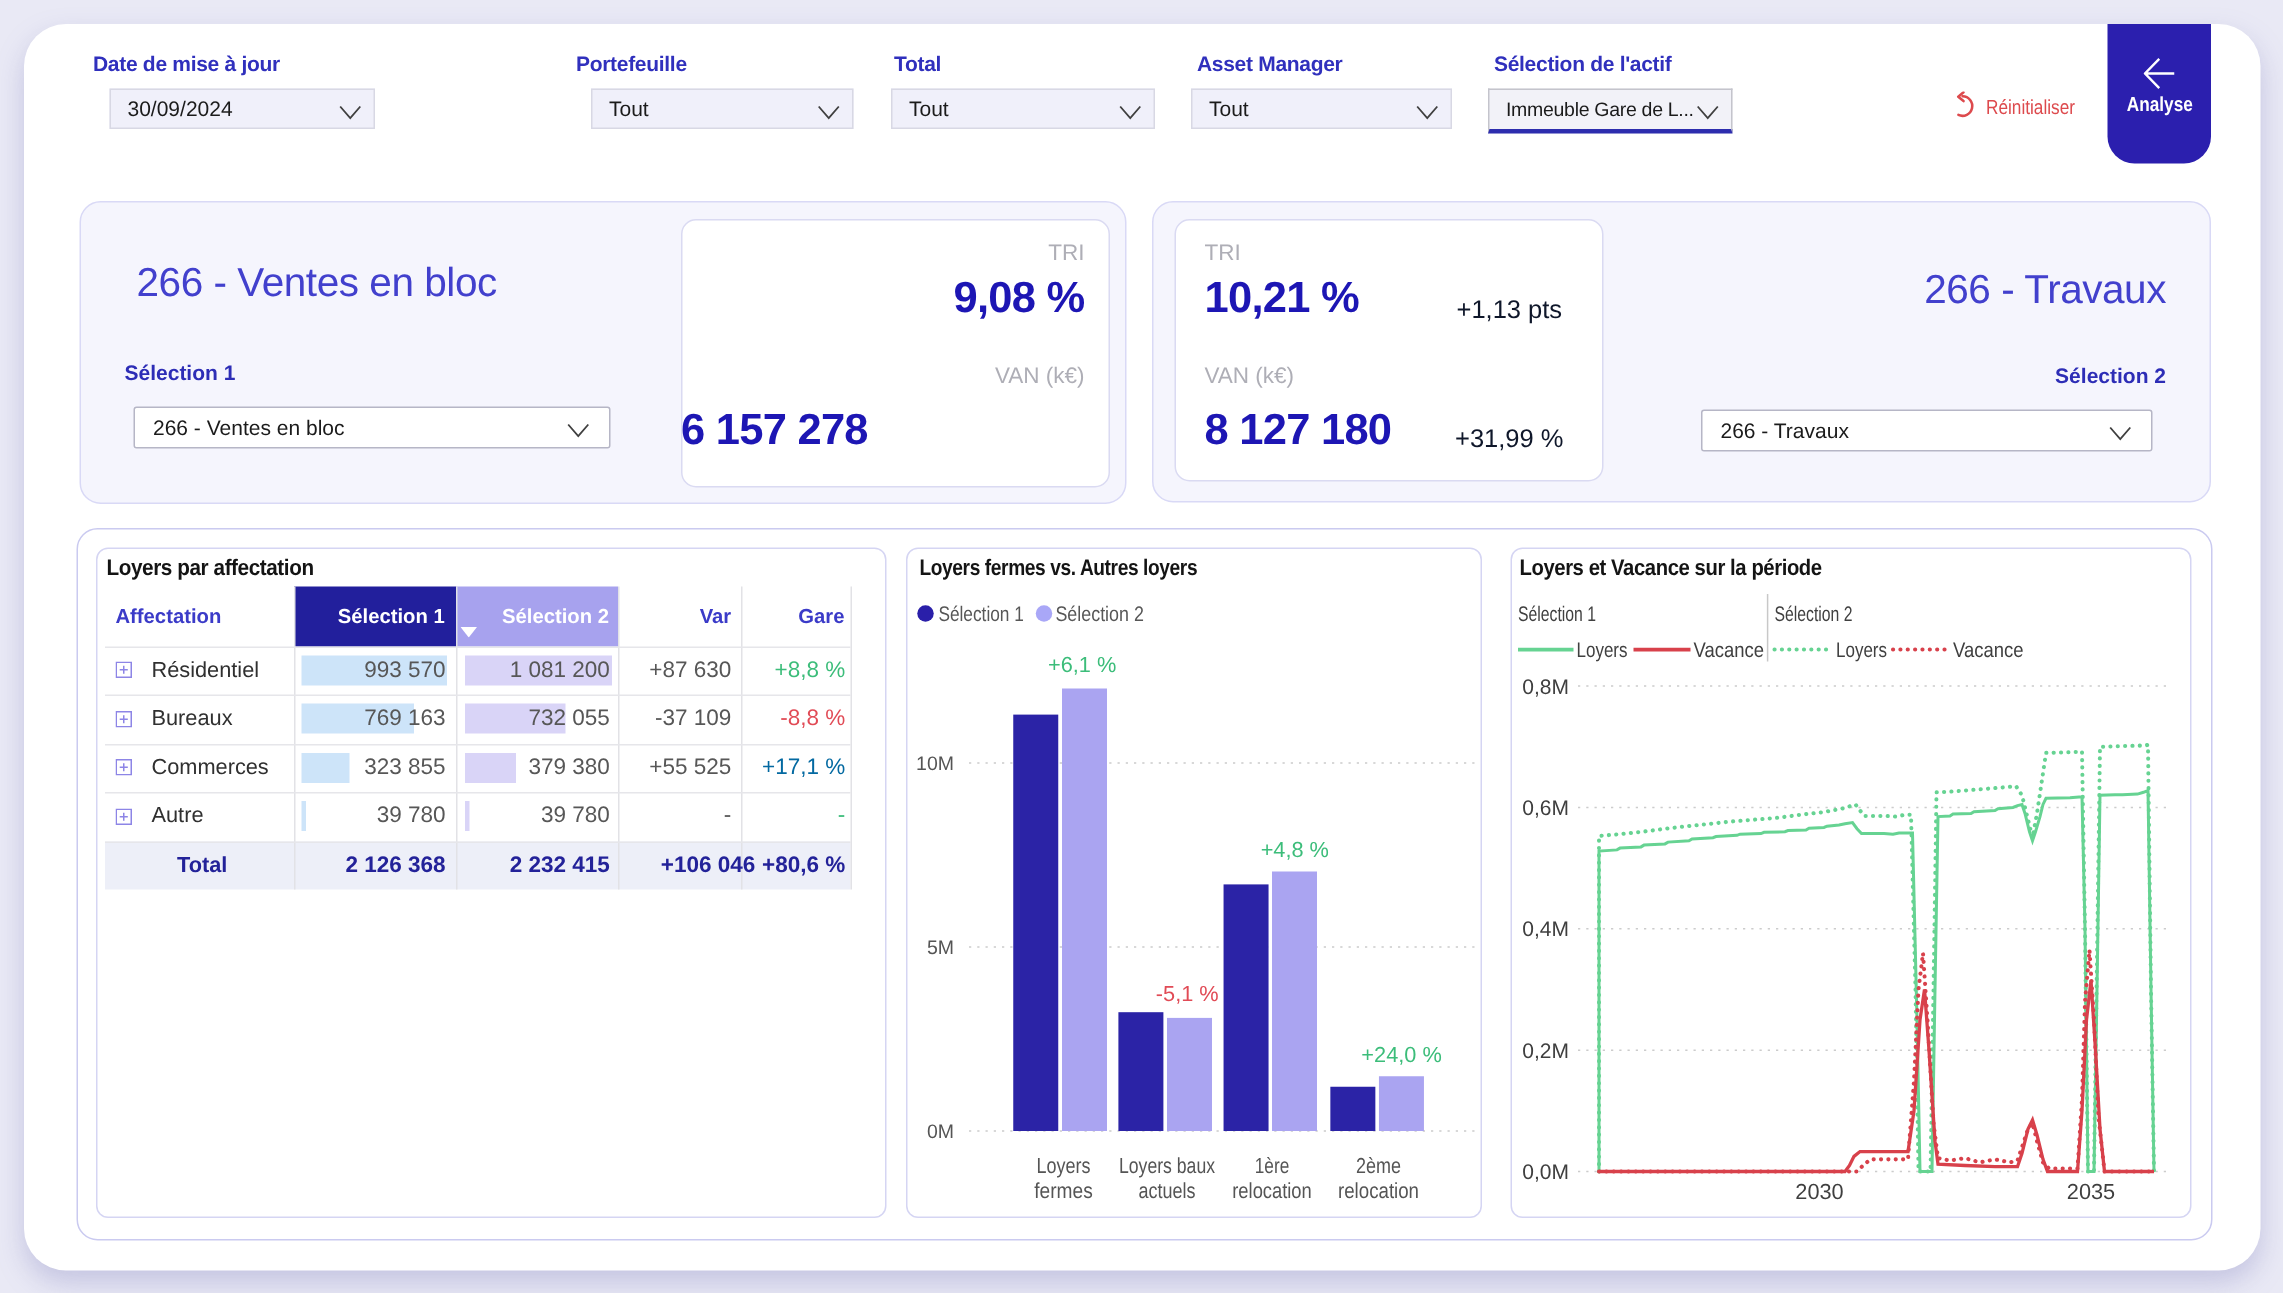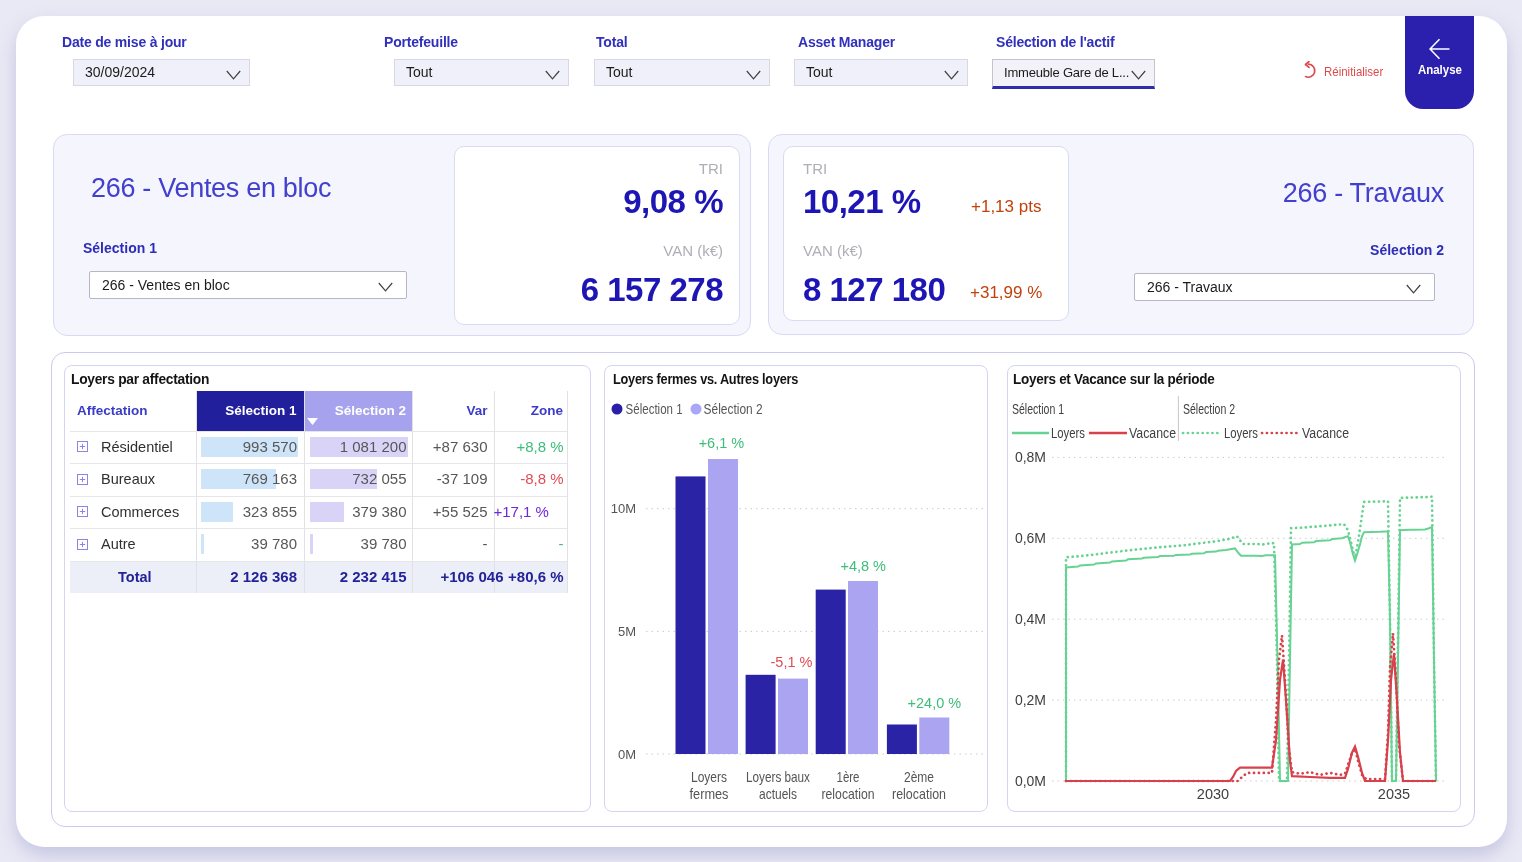--- a/index.html
+++ b/index.html
@@ -5,22 +5,22 @@
 html,body { width:1522px; height:862px; }
 body { font-family:"Liberation Sans", sans-serif; background:#e9e9f5; position:relative; overflow:hidden; }
 .abs { position:absolute; }
 .card { position:absolute; left:16px; top:16px; width:1491px; height:831px; background:#ffffff; border-radius:28px; box-shadow:0 8px 18px rgba(130,130,190,0.35); }
 .flabel { position:absolute; font-size:14px; font-weight:bold; color:#3030bd; letter-spacing:-0.2px; }
 .dd { position:absolute; height:27px; background:#f0f0fa; border:1px solid #d8d8e4; font-size:14px; color:#1b1b1b; line-height:25px; padding-left:11px; white-space:nowrap; }
 .chev { position:absolute; right:8px; top:10px; } .chev2 { position:absolute; right:13px; top:10px; }
 .sumcard { position:absolute; background:#f5f5fd; border:1px solid #d9d9f6; border-radius:14px; }
 .kpibox { position:absolute; background:#ffffff; border:1px solid #dadaf2; border-radius:10px; }
 .kpilab { position:absolute; font-size:15px; color:#aeaeb6; }
-.kpival { position:absolute; font-size:33px; font-weight:bold; color:#1d16b4; letter-spacing:-0.5px; white-space:nowrap; }
-.kpid { position:absolute; font-size:17px; color:#c2410c; white-space:nowrap; }
+.kpival { position:absolute; font-size:29px; font-weight:bold; color:#1d16b4; letter-spacing:-0.5px; white-space:nowrap; }
+.kpid { position:absolute; font-size:17px; color:#0f172a; white-space:nowrap; }
 .bigtitle { position:absolute; font-size:27px; color:#4240cd; white-space:nowrap; letter-spacing:-0.3px; }
 .sellab { position:absolute; font-size:14px; font-weight:bold; color:#2d2db6; }
 .cdd { position:absolute; height:28px; background:#fff; border:1px solid #b6b6c6; border-radius:2px; font-size:14px; color:#1b1b1b; line-height:26px; padding-left:12px; }
 .bpanel { position:absolute; background:#fff; border:1px solid #d5d5f3; border-radius:8px; }
 .ptitle { position:absolute; font-size:15px; font-weight:bold; color:#141414; letter-spacing:-0.3px; white-space:nowrap; }
 </style></head>
 <body>
 <div class="card"></div>
 <div class="flabel" style="left:62px;top:34px;">Date de mise à jour</div>
 <div class="dd" style="left:57px;top:59px;width:177px;margin-left:16px;">30/09/2024<svg class="chev" width="15" height="10" viewBox="0 0 15 10">
@@ -65,21 +65,21 @@
 <div class="sumcard" style="left:53px;top:134px;width:698px;height:202px;"></div>
 <div class="bigtitle" style="left:91px;top:173px;">266 - Ventes en bloc</div>
 <div class="sellab" style="left:83px;top:240px;">Sélection 1</div>
 <div class="cdd" style="left:89px;top:271px;width:318px;">266 - Ventes en bloc<svg class="chev2" width="15" height="10" viewBox="0 0 15 10">
       <path d="M0.8 1 L7.5 8.8 L14.2 1" stroke="#404040" stroke-width="1.2" fill="none"></path>
     </svg></div>
 <div class="kpibox" style="left:454px;top:146px;width:286px;height:179px;"></div>
 <div class="kpilab" style="left:454px;top:160px;width:269px;text-align:right;">TRI</div>
 <div class="kpival" style="left:454px;top:183px;width:269px;text-align:right;">9,08&nbsp;%</div>
 <div class="kpilab" style="left:454px;top:242px;width:269px;text-align:right;">VAN (k€)</div>
-<div class="kpival" style="left:454px;top:271px;width:269px;text-align:right;padding-left:16px;">6 157 278</div>
+<div class="kpival" style="left:454px;top:271px;width:269px;">6 157 278</div>
 
 <div class="sumcard" style="left:768px;top:134px;width:706px;height:201px;"></div>
 <div class="kpibox" style="left:783px;top:146px;width:286px;height:175px;"></div>
 <div class="kpilab" style="left:803px;top:160px;">TRI</div>
 <div class="kpival" style="left:803px;top:183px;">10,21&nbsp;%</div>
 <div class="kpid" style="left:971px;top:197px;">+1,13 pts</div>
 <div class="kpilab" style="left:803px;top:242px;">VAN (k€)</div>
 <div class="kpival" style="left:803px;top:271px;">8 127 180</div>
 <div class="kpid" style="left:970px;top:283px;">+31,99 %</div>
 <div class="bigtitle" style="right:78px;top:178px;">266 - Travaux</div>
@@ -95,21 +95,21 @@
 <div class="ptitle" style="left:71px;top:370px;"><span style="display:inline-block;transform:scaleX(0.92);transform-origin:left center;">Loyers par affectation</span></div>
 <div class="abs" style="left:196px;top:391px;width:107.5px;height:39.5px;background:#221f9c;"></div>
 <div class="abs" style="left:303.5px;top:391px;width:108.5px;height:39.5px;background:#a7a2ee;"></div>
 <div class="abs" style="left:77px;top:391px;height:39.5px;line-height:39.5px;font-size:13.5px;font-weight:bold;color:#3b3bc8;">Affectation</div>
 <div class="abs" style="left:196px;top:391px;width:100.5px;height:39.5px;line-height:39.5px;font-size:13.5px;font-weight:bold;color:#fff;text-align:right;">Sélection 1</div>
 <div class="abs" style="left:303.5px;top:391px;width:102.5px;height:39.5px;line-height:39.5px;font-size:13.5px;font-weight:bold;color:#fff;text-align:right;">Sélection 2</div>
 <svg class="abs" style="left:307px;top:418px;" width="11" height="7">
     <path d="M0 0 L11 0 L5.5 7 Z" fill="#fff"></path>
   </svg>
 <div class="abs" style="left:412px;top:391px;width:75.5px;height:39.5px;line-height:39.5px;font-size:13.5px;font-weight:bold;color:#3b3bc8;text-align:right;">Var</div>
-<div class="abs" style="left:493.5px;top:391px;width:69.5px;height:39.5px;line-height:39.5px;font-size:13.5px;font-weight:bold;color:#3b3bc8;text-align:right;">Zone</div>
+<div class="abs" style="left:493.5px;top:391px;width:69.5px;height:39.5px;line-height:39.5px;font-size:13.5px;font-weight:bold;color:#3b3bc8;text-align:right;">Gare</div>
 <div class="abs" style="left:70px;top:560.5px;width:497px;height:32.5px;background:#edeff8;"></div>
 <div class="abs" style="left:196px;top:391px;width:1px;height:202px;background:#e2e2e6;"></div>
 <div class="abs" style="left:303.5px;top:391px;width:1px;height:202px;background:#e2e2e6;"></div>
 <div class="abs" style="left:412px;top:391px;width:1px;height:202px;background:#e2e2e6;"></div>
 <div class="abs" style="left:493.5px;top:391px;width:1px;height:202px;background:#e2e2e6;"></div>
 <div class="abs" style="left:567px;top:391px;width:1px;height:202px;background:#e2e2e6;"></div>
 <div class="abs" style="left:70px;top:430.5px;width:497px;height:1px;background:#e6e6ea;"></div>
 <div class="abs" style="left:70px;top:463px;width:497px;height:1px;background:#e6e6ea;"></div>
 <div class="abs" style="left:70px;top:495.5px;width:497px;height:1px;background:#e6e6ea;"></div>
 <div class="abs" style="left:70px;top:528px;width:497px;height:1px;background:#e6e6ea;"></div>
@@ -139,21 +139,21 @@
 <svg class="abs" style="left:77px;top:506.2px;" width="11" height="11">
     <rect x="0.5" y="0.5" width="10" height="10" fill="none" stroke="#8d85e6" stroke-width="1"></rect>
     <path d="M5.5 2.8 V8.2 M2.8 5.5 H8.2" stroke="#8d85e6" stroke-width="1"></path>
   </svg>
 <div class="abs" style="left:101px;top:495.5px;height:32.5px;line-height:32.5px;font-size:14.5px;color:#303030;">Commerces</div>
 <div class="abs" style="left:201px;top:501.8px;width:32px;height:20px;background:#cde4f9;"></div>
 <div class="abs" style="left:310px;top:501.8px;width:34px;height:20px;background:#d9d4f7;"></div>
 <div class="abs" style="left:196px;top:495.5px;width:101px;height:32.5px;line-height:32.5px;font-size:15px;color:#575757;text-align:right;">323 855</div>
 <div class="abs" style="left:303.5px;top:495.5px;width:103.0px;height:32.5px;line-height:32.5px;font-size:15px;color:#575757;text-align:right;">379 380</div>
 <div class="abs" style="left:412px;top:495.5px;width:75.5px;height:32.5px;line-height:32.5px;font-size:15px;color:#575757;text-align:right;">+55 525</div>
-<div class="abs" style="left:493.5px;top:495.5px;width:70.0px;height:32.5px;line-height:32.5px;font-size:15px;color:#6d28d9;text-align:left;">+17,1 %</div>
+<div class="abs" style="left:493.5px;top:495.5px;width:70.0px;height:32.5px;line-height:32.5px;font-size:15px;color:#0369a1;text-align:right;">+17,1 %</div>
 <svg class="abs" style="left:77px;top:538.8px;" width="11" height="11">
     <rect x="0.5" y="0.5" width="10" height="10" fill="none" stroke="#8d85e6" stroke-width="1"></rect>
     <path d="M5.5 2.8 V8.2 M2.8 5.5 H8.2" stroke="#8d85e6" stroke-width="1"></path>
   </svg>
 <div class="abs" style="left:101px;top:528px;height:32.5px;line-height:32.5px;font-size:14.5px;color:#303030;">Autre</div>
 <div class="abs" style="left:201px;top:534.2px;width:2.5px;height:20px;background:#cde4f9;"></div>
 <div class="abs" style="left:310px;top:534.2px;width:2.5px;height:20px;background:#d9d4f7;"></div>
 <div class="abs" style="left:196px;top:528px;width:101px;height:32.5px;line-height:32.5px;font-size:15px;color:#575757;text-align:right;">39 780</div>
 <div class="abs" style="left:303.5px;top:528px;width:103.0px;height:32.5px;line-height:32.5px;font-size:15px;color:#575757;text-align:right;">39 780</div>
 <div class="abs" style="left:412px;top:528px;width:75.5px;height:32.5px;line-height:32.5px;font-size:15px;color:#575757;text-align:right;">-</div>

